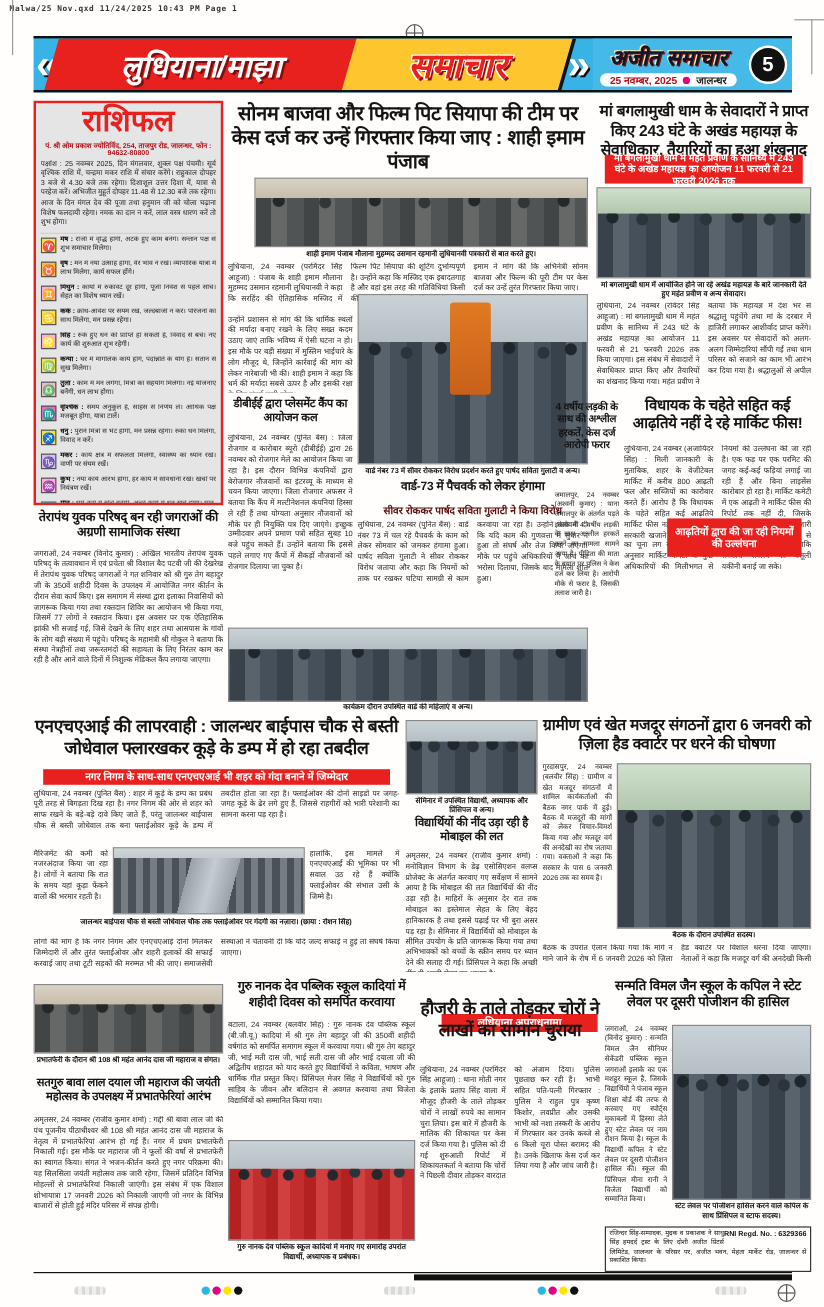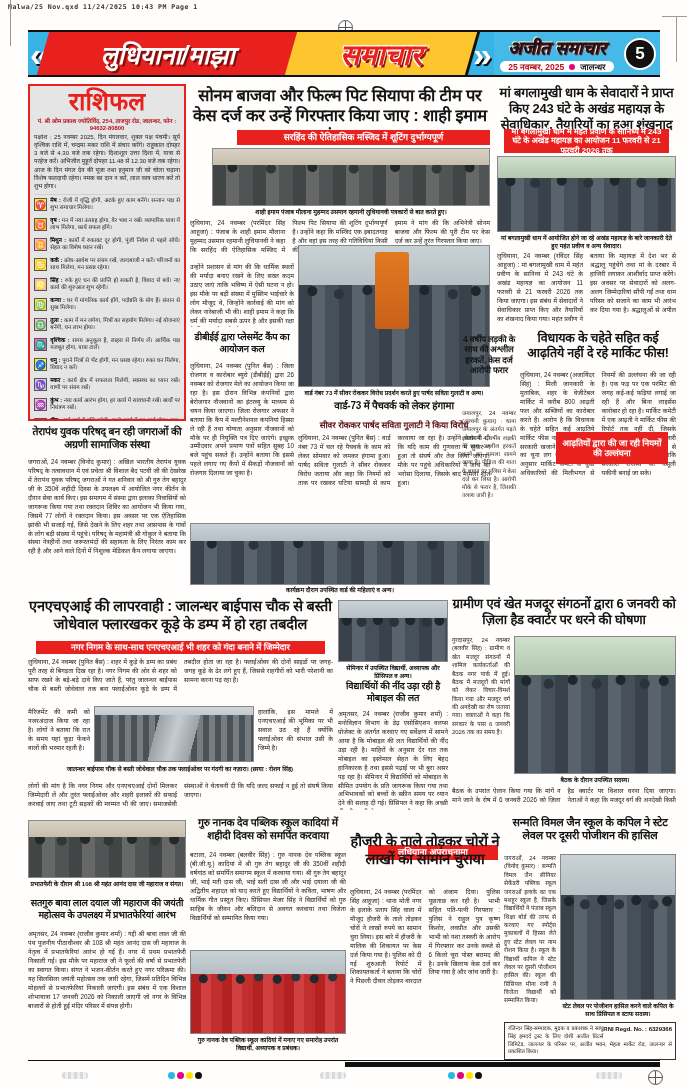--- a/index.html
+++ b/index.html
@@ -178,21 +178,20 @@
     <div class="z-row">
         <span class="z-ic" style="background: rgb(91, 200, 232);">♓</span>
         <span class="z-tx"><b>मीन :</b> <span>धर्म-कर्म में रुचि बढ़ेगी, अच्छे कार्य में धन खर्च होगा। मान-सम्मान बढ़ेगा।</span></span>
       </div>
   </div>
 
   <div class="abs hl" style="left:28px; top:425px; width:158px; height:30px; font-size:10.5px;">तेरापंथ युवक परिषद् बन रही जगराओं की अग्रणी सामाजिक संस्था</div>
   <div class="abs bodytx" style="left:28px; top:458px; width:158px; height:134px;">जगराओं, 24 नवम्बर (विनोद कुमार) : अखिल भारतीय तेरापंथ युवक परिषद् के तत्वावधान में एवं प्रचेता श्री विशाल बैद पटवी जी की देखरेख में तेरापंथ युवक परिषद् जगराओं ने गत शनिवार को श्री गुरु तेग बहादुर जी के 350वें शहीदी दिवस के उपलक्ष्य में आयोजित नगर कीर्तन के दौरान सेवा कार्य किए। इस समागम में संस्था द्वारा इलाका निवासियों को जागरूक किया गया तथा रक्तदान शिविर का आयोजन भी किया गया, जिसमें 77 लोगों ने रक्तदान किया। इस अवसर पर एक ऐतिहासिक झांकी भी सजाई गई, जिसे देखने के लिए शहर तथा आसपास के गांवों के लोग बड़ी संख्या में पहुंचे। परिषद् के महामंत्री श्री गोकुल ने बताया कि संस्था नेत्रहीनों तथा जरूरतमंदों की सहायता के लिए निरंतर काम कर रही है और आने वाले दिनों में निशुल्क मेडिकल कैंप लगाया जाएगा।</div>
 
   <div class="abs hl" style="left:190px; top:85px; width:300px; height:42px; font-size:16.5px;">सोनम बाजवा और फिल्म पिट सियापा की टीम पर केस दर्ज कर उन्हें गिरफ्तार किया जाए : शाही इमाम पंजाब</div>
-  <div class="abs redbar" style="left:237px; top:130px; width:253px; height:15px; font-size:9px;">सरहिंद की ऐतिहासिक मस्जिद में शूटिंग दुर्भाग्यपूर्ण</div>
   <div class="abs ph warm" style="left:212px; top:148px; width:278px; height:58px;"></div>
   <div class="abs cap" style="left:212px; top:208px; width:278px; height:9px;">शाही इमाम पंजाब मौलाना मुहम्मद उसमान रहमानी लुधियानवी पत्रकारों से बात करते हुए।</div>
   <div class="abs bodytx cols3" style="left:190px; top:219px; width:300px; height:42px;">लुधियाना, 24 नवम्बर (परमिंदर सिंह आहूजा) : पंजाब के शाही इमाम मौलाना मुहम्मद उसमान रहमानी लुधियानवी ने कहा कि सरहिंद की ऐतिहासिक मस्जिद में फिल्म पिट सियापा की शूटिंग दुर्भाग्यपूर्ण है। उन्होंने कहा कि मस्जिद एक इबादतगाह है और वहां इस तरह की गतिविधियां किसी कीमत पर बर्दाश्त नहीं की जाएंगी। शाही इमाम ने मांग की कि अभिनेत्री सोनम बाजवा और फिल्म की पूरी टीम पर केस दर्ज कर उन्हें तुरंत गिरफ्तार किया जाए।</div>
   <div class="abs bodytx" style="left:190px; top:263px; width:104px; height:64px;">उन्होंने प्रशासन से मांग की कि धार्मिक स्थलों की मर्यादा बनाए रखने के लिए सख्त कदम उठाए जाएं ताकि भविष्य में ऐसी घटना न हो। इस मौके पर बड़ी संख्या में मुस्लिम भाईचारे के लोग मौजूद थे, जिन्होंने कार्रवाई की मांग को लेकर नारेबाजी भी की। शाही इमाम ने कहा कि धर्म की मर्यादा सबसे ऊपर है और इसकी रक्षा के लिए संघर्ष जारी रहेगा।</div>
 
   <div class="abs hl" style="left:190px; top:331px; width:104px; height:28px; font-size:9.5px;">डीबीईई द्वारा प्लेसमेंट कैंप का आयोजन कल</div>
   <div class="abs bodytx" style="left:190px; top:362px; width:104px; height:158px;">लुधियाना, 24 नवम्बर (पुनित बैंस) : जिला रोजगार व कारोबार ब्यूरो (डीबीईई) द्वारा 26 नवम्बर को रोजगार मेले का आयोजन किया जा रहा है। इस दौरान विभिन्न कंपनियों द्वारा बेरोजगार नौजवानों का इंटरव्यू के माध्यम से चयन किया जाएगा। जिला रोजगार अफसर ने बताया कि कैंप में मल्टीनेशनल कंपनियां हिस्सा ले रही हैं तथा योग्यता अनुसार नौजवानों को मौके पर ही नियुक्ति पत्र दिए जाएंगे। इच्छुक उम्मीदवार अपने प्रमाण पत्रों सहित सुबह 10 बजे पहुंच सकते हैं। उन्होंने बताया कि इससे पहले लगाए गए कैंपों में सैकड़ों नौजवानों को रोजगार दिलाया जा चुका है।</div>
 
   <div class="abs ph orange" style="left:298px; top:245px; width:192px; height:142px;"></div>
   <div class="abs cap" style="left:298px; top:389px; width:192px; height:9px;">वार्ड नंबर 73 में सीवर रोककर विरोध प्रदर्शन करते हुए पार्षद सविता गुलाटी व अन्य।</div>

